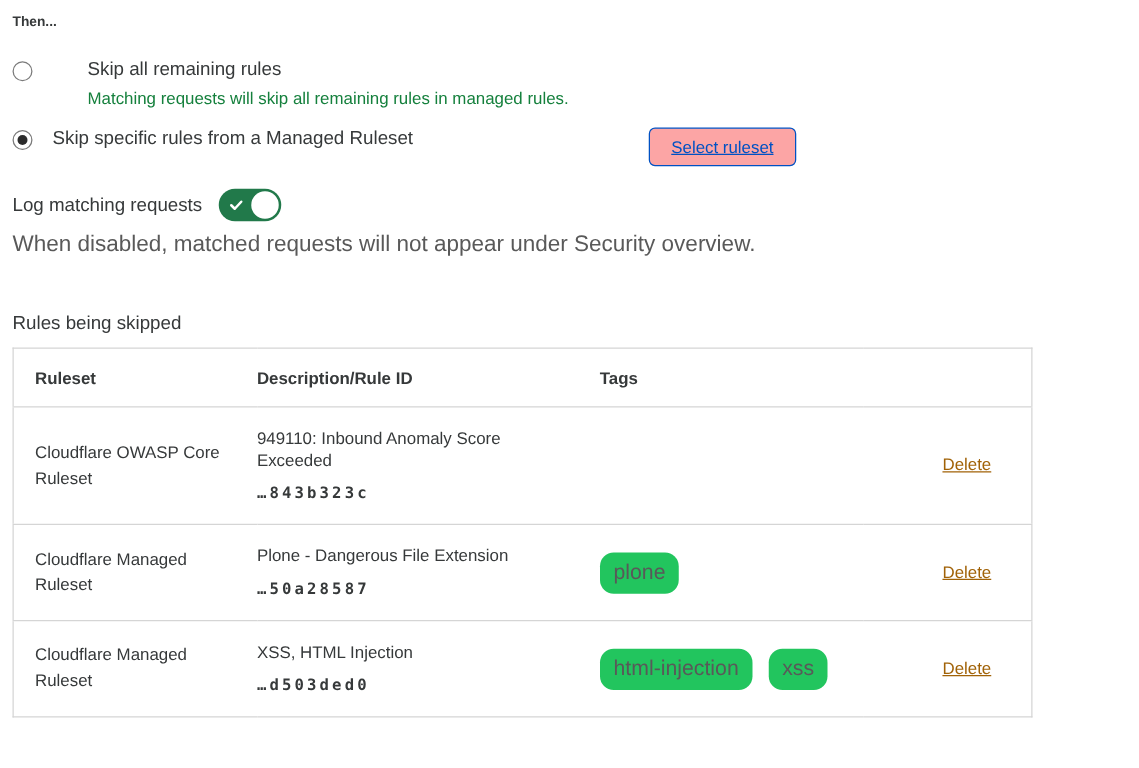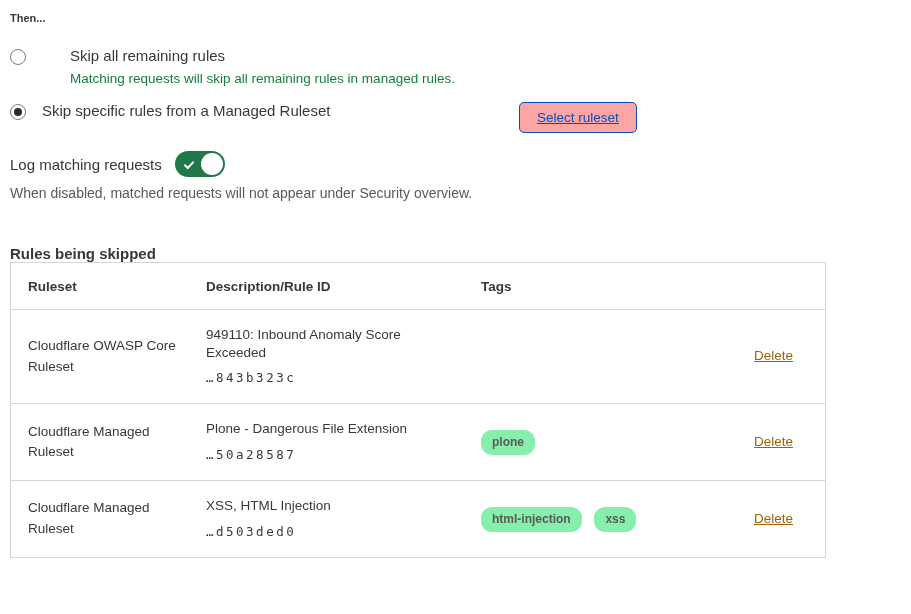--- a/index.html
+++ b/index.html
@@ -50,25 +50,25 @@
     background: #21794a; position: relative; margin-left: 13px;
     cursor: pointer;
   }
   .toggle .check {
     position: absolute; left: 8px; top: 6px;
   }
   .toggle .knob {
     position: absolute; right: 2px; top: 2px;
     width: 22px; height: 22px; border-radius: 50%; background: #fff;
   }
-  .log-desc { font-size: 14px; color: #595959; margin-top: 8px; }
+  .log-desc { font-size: 18px; color: #595959; margin-top: 8px; }
 
   .table-title {
-    font-size: 15px; font-weight: 700; color: #36393a;
-    margin-top: 44px; 
+    font-size: 15px; font-weight: 400; color: #36393a;
+    margin-top: 44px; margin-bottom: 11px;
   }
 
   table.rules-table {
     width: 816px; border-collapse: collapse;
     border: 1px solid #d5d5d5;
     font-size: 13.5px; color: #36393a;
   }
   .rules-table thead th {
     text-align: left; font-weight: 600; font-size: 13.5px;
     padding: 16px 20px 15px 0;
@@ -83,26 +83,26 @@
     padding: 16px 20px 16px 0;
     border-bottom: 1px solid #d5d5d5;
     vertical-align: middle;
     line-height: 1.55;
   }
   .rules-table tbody tr:last-child td { border-bottom: none; }
 
   .rule-desc { margin-bottom: 7px; line-height: 1.3; }
   .rule-id {
     font-family: "DejaVu Sans Mono", monospace;
-    font-size: 12.5px; letter-spacing: 2.5px; color: #36393a;
+    font-size: 12.5px; letter-spacing: 2.5px; color: #36393a; font-weight: bold;
   }
   .tag {
-    display: inline-block; background: #86efac; color: #595959;
+    display: inline-block; background: #22c55e; color: #595959;
     border-radius: 11px; padding: 3px 11px 4px;
-    font-size: 12px; margin-right: 9px; font-weight: bold;
+    font-size: 17px; margin-right: 9px;
   }
   .delete-link { color: #a16207; text-decoration: underline; font-size: 13.5px; cursor: pointer; }
 </style>
 </head>
 <body>
 
 <div class="content">
 
   <div class="section-title">Then...</div>
 

